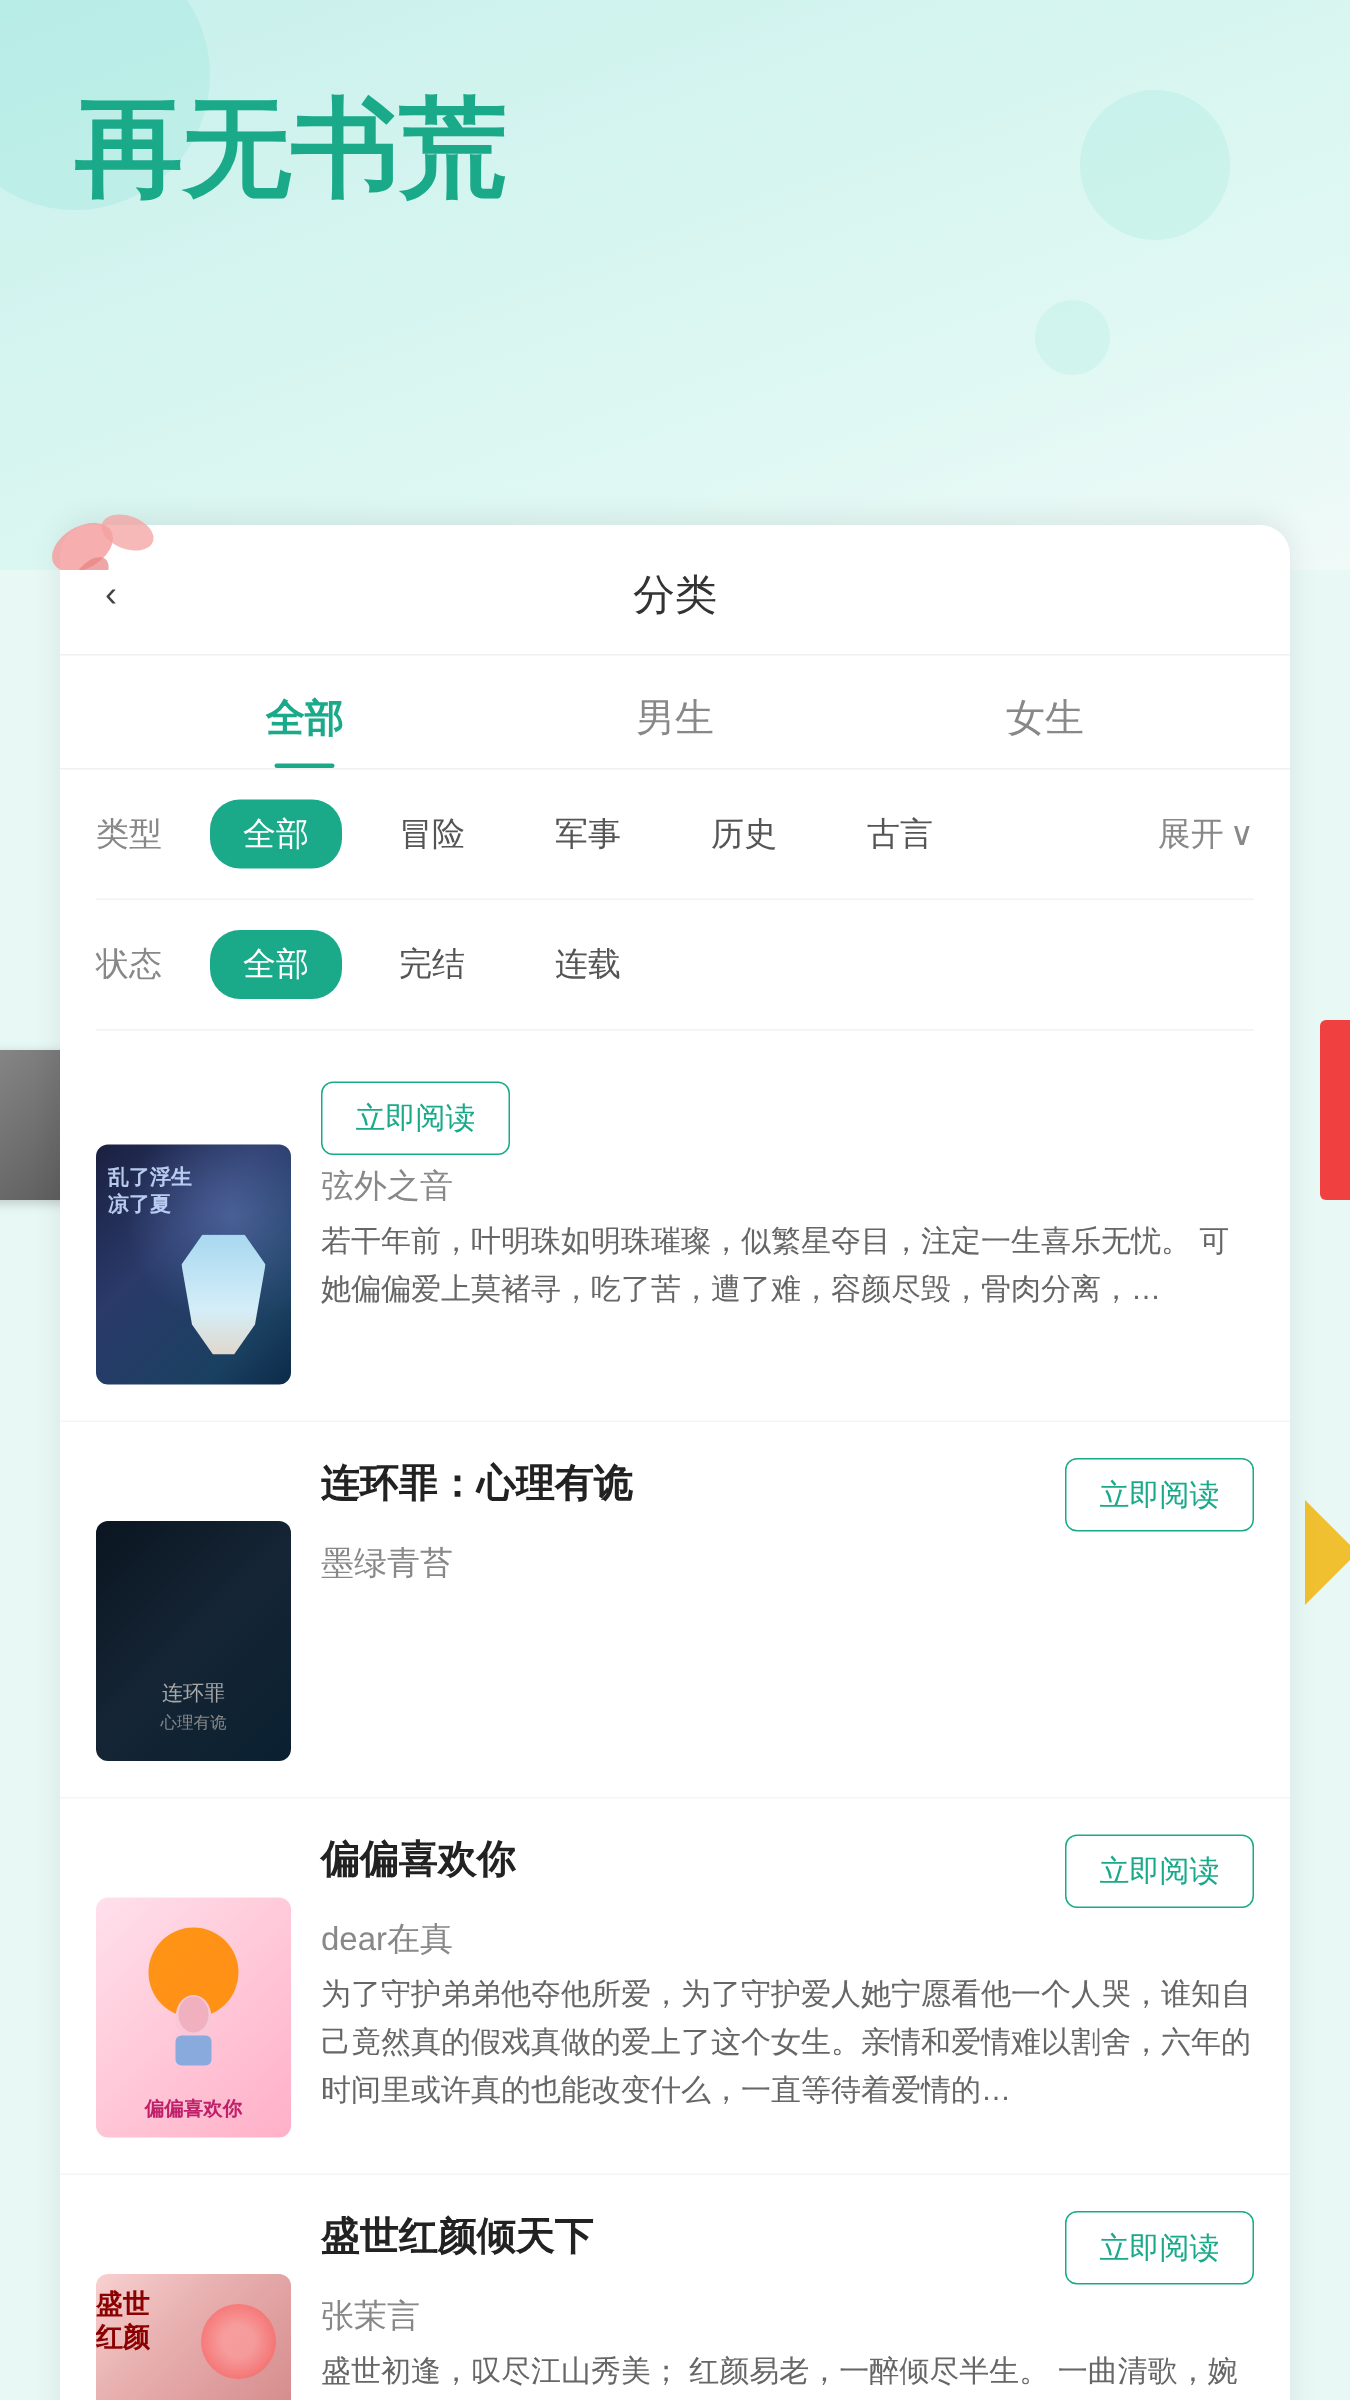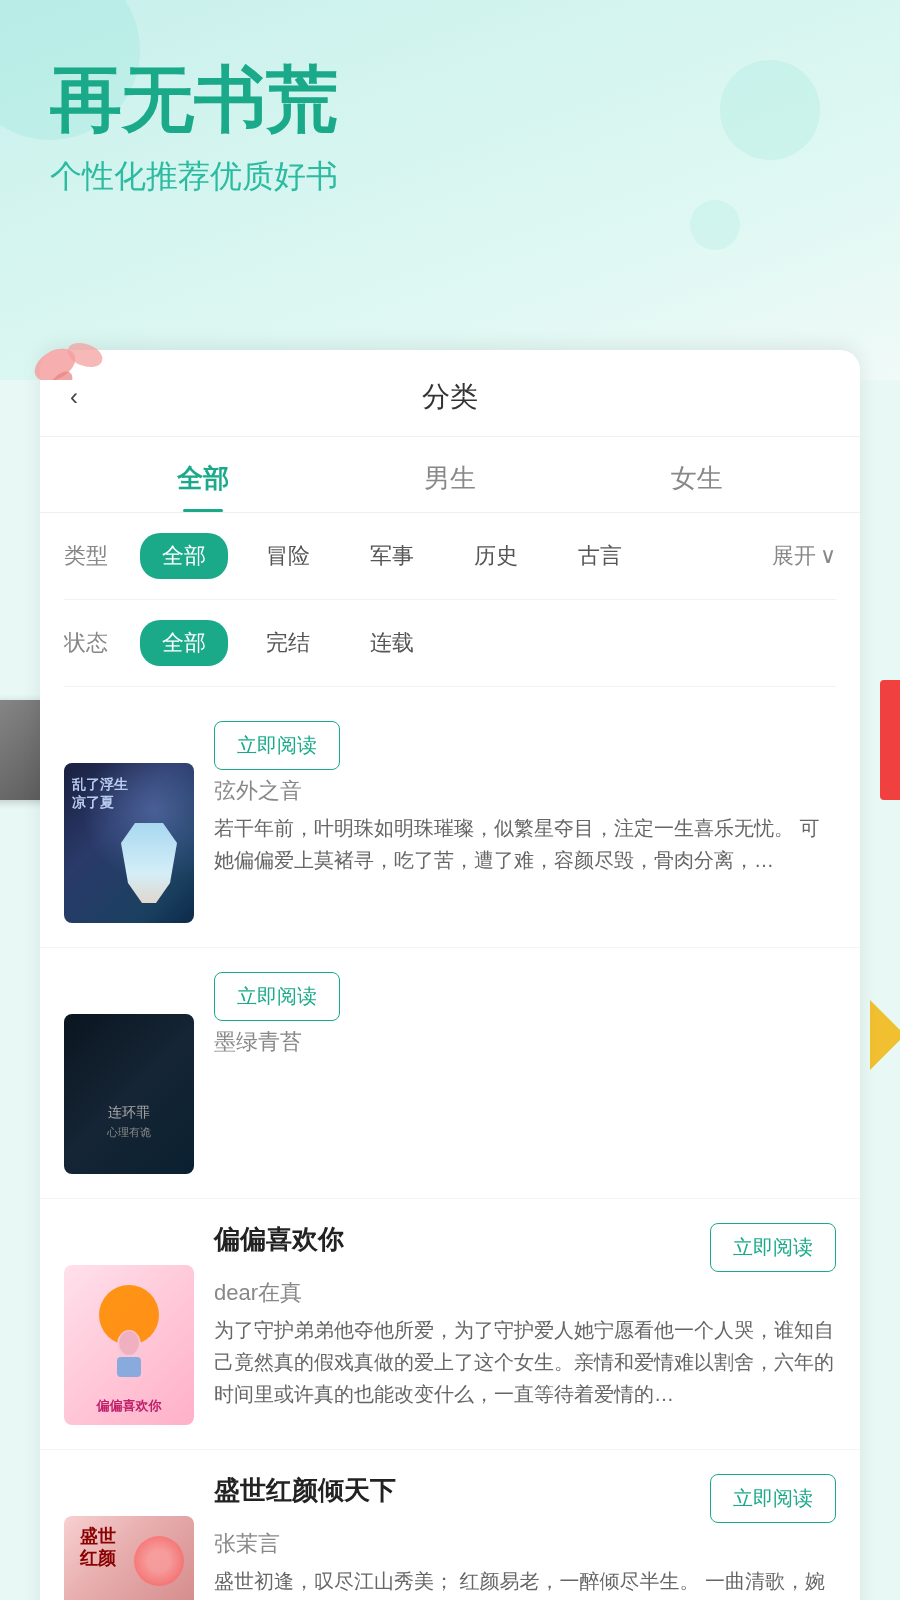--- a/index.html
+++ b/index.html
@@ -258,21 +258,21 @@
       font-weight: bold;
       line-height: 1.3;
     }
 
     
     .cover-2 {
       background: linear-gradient(135deg, #0a1520 0%, #152535 50%, #0a2030 100%);
     }
     .cover-2-text {
       position: absolute;
-      bottom: 32px;
+      bottom: 16px;
       left: 8px;
       right: 8px;
       font-size: 13px;
       color: #ccc;
       text-align: center;
     }
 
     
     .cover-3 {
       background: linear-gradient(135deg, #ffe0ec 0%, #ffc8d8 50%, #ffb0c8 100%);
@@ -299,21 +299,21 @@
       font-weight: bold;
     }
 
     
     .cover-4 {
       background: linear-gradient(135deg, #f8d0d0 0%, #e8b0b0 30%, #d89090 70%, #c87070 100%);
     }
     .cover-4-text {
       position: absolute;
       top: 10px;
-      left: 16px;
+      left: 0;
       font-size: 18px;
       color: #8b0000;
       font-weight: bold;
       line-height: 1.2;
     }
     .cover-4-flower {
       position: absolute;
       top: 20px;
       right: 10px;
       width: 50px;
@@ -396,21 +396,20 @@
   <div class="hero-decoration-circle2"></div>
   <div class="hero-decoration-circle3"></div>
 
   <svg class="deco-pink-leaf" viewBox="0 0 80 70" xmlns="http://www.w3.org/2000/svg">
     <ellipse cx="25" cy="35" rx="22" ry="14" fill="#f4a0a0" transform="rotate(-30 25 35)" opacity="0.85"></ellipse>
     <ellipse cx="55" cy="25" rx="18" ry="11" fill="#f4a0a0" transform="rotate(20 55 25)" opacity="0.75"></ellipse>
     <ellipse cx="30" cy="55" rx="16" ry="9" fill="#e88080" transform="rotate(-50 30 55)" opacity="0.7"></ellipse>
   </svg>
 
   <h1 class="hero-title">再无书荒</h1>
-  <p class="hero-subtitle">个性化推荐优质好书</p>
 </div>
 
 <div class="side-book-left"></div>
 <div class="side-book-right"></div>
 <div class="side-yellow-triangle"></div>
 
 <div class="main-card">
 
   <div class="page-header">
     <button class="back-btn">‹</button>
@@ -469,20 +468,21 @@
 可她偏偏爱上莫褚寻，吃了苦，遭了难，容颜尽毁，骨肉分离，…</div>
       </div>
     </div>
 
     <div class="book-item">
       <div class="book-cover cover-2">
         <div class="cover-2-text" style="color:#aaa;font-size:14px;line-height:1.4;">连环罪<br><span style="font-size:11px;color:#888;">心理有诡</span></div>
       </div>
       <div class="book-info">
         <div class="book-title-row">
+          <span class="book-title">连环罪：心理有诡</span>
           <button class="read-btn">立即阅读</button>
         </div>
         <div class="book-author">墨绿青苔</div>
       </div>
     </div>
 
     <div class="book-item">
       <div class="book-cover cover-3">
         <div class="cover-3-circle"></div>
         <div class="cover-3-text">偏偏喜欢你</div>

